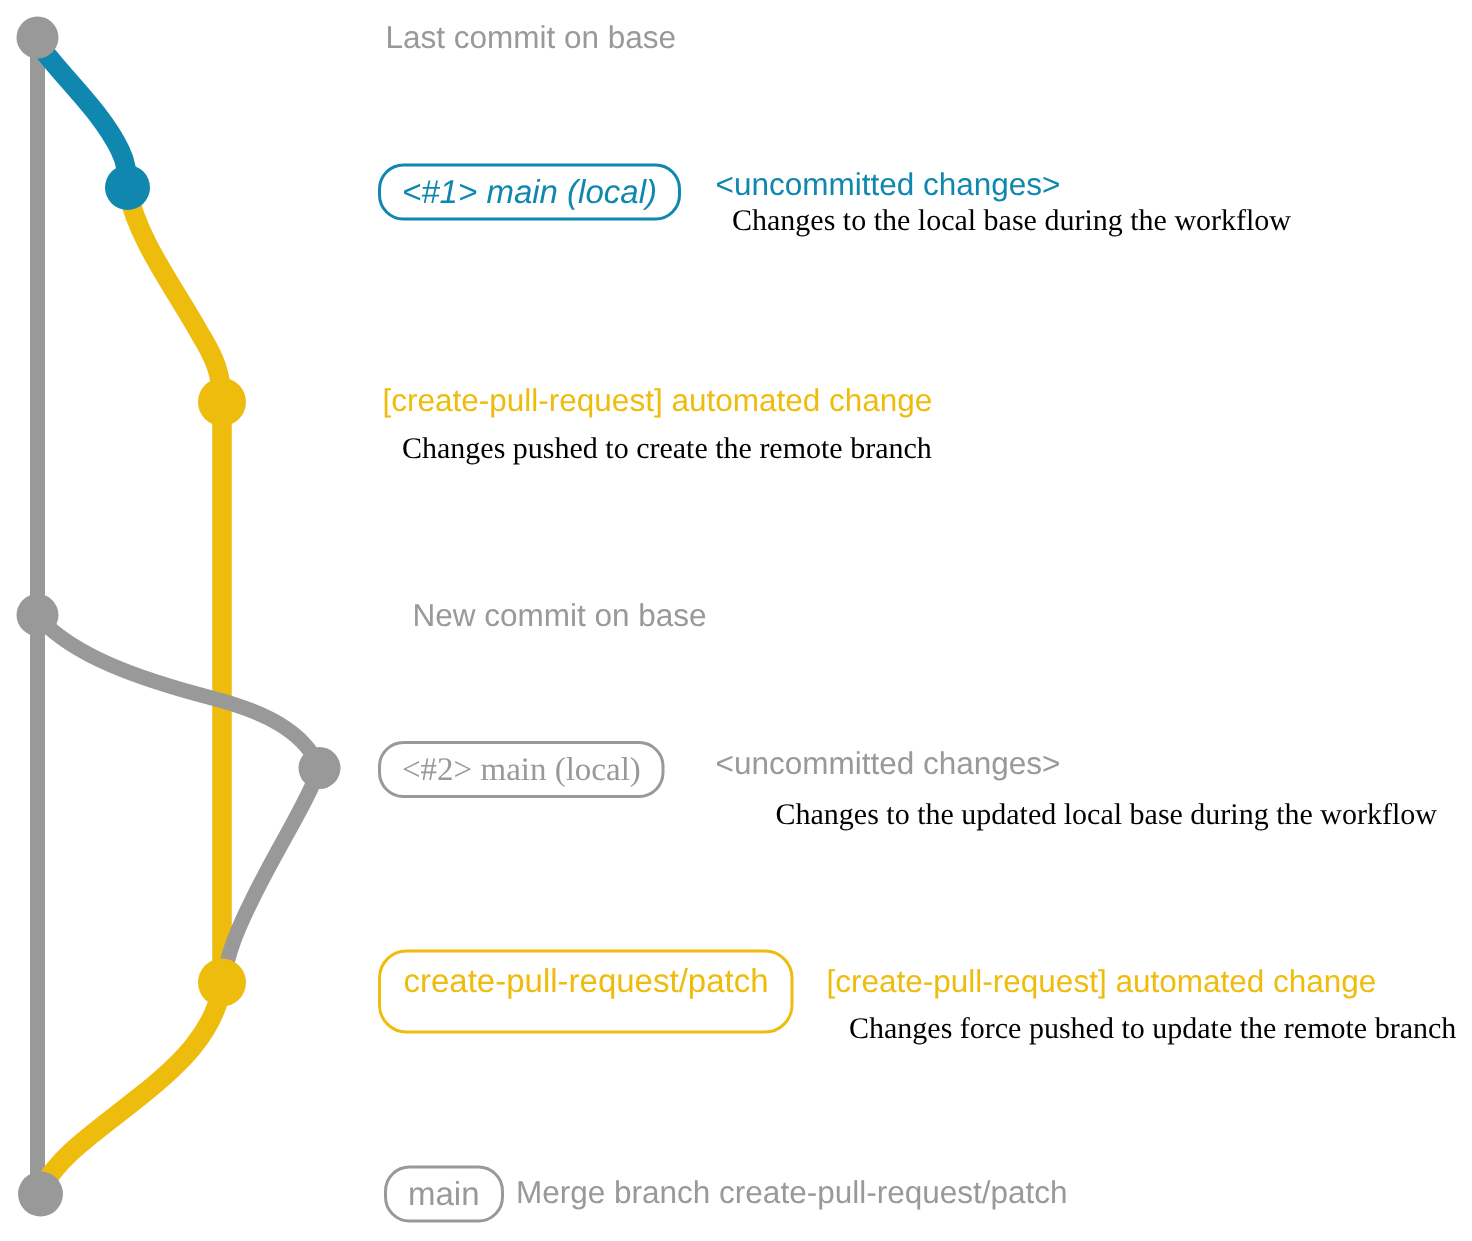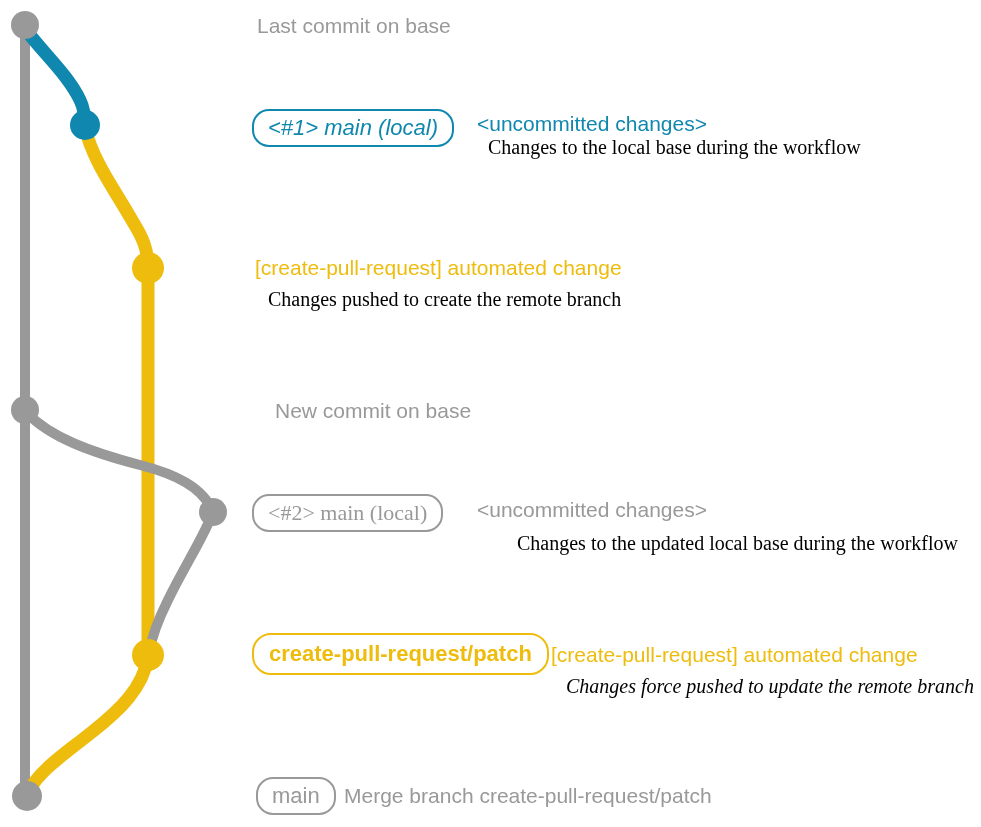--- a/index.html
+++ b/index.html
@@ -50,21 +50,21 @@
     display: inline-block;
     font-size: 22px;
     line-height: 1.15;
     padding: 4px 14px 5px 14px;
     border: 2px solid;
     border-radius: 17px;
   }
   .badge.b-blue   { color: var(--c-blue);   border-color: var(--c-blue); font-style: italic; }
   .badge.b-gray   { color: var(--c-gray);   border-color: var(--c-gray); }
   .badge.b-yellow { color: var(--c-yellow); border-color: var(--c-yellow); }
-  .badge.badge-lg { padding: 6px 15px 7px 15px; border-radius: 19px; font-weight: bold; }
+  .badge.badge-lg { padding: 6px 15px 21px 15px; border-radius: 19px; }
 </style>
 </head>
 <body>
 
 <div class="stage">
 
   <svg class="graph-svg" width="981" height="827" viewBox="0 0 981 827">
 
     <path d="M 25 25 L 25 796" class="stroke-gray" stroke-width="10"></path>
 
@@ -96,18 +96,18 @@
   <div class="serif" style="left:268px; top:288px;">Changes pushed to create the remote branch</div>
 
   <div class="txt c-gray" style="left:275px; top:399px;">New commit on base</div>
 
   <div class="badge b-gray" style="left:252px; top:494px;font-family:Liberation Serif, serif;">&lt;#2&gt; main (local)</div>
   <div class="txt c-gray" style="left:477px; top:498px;">&lt;uncommitted changes&gt;</div>
   <div class="serif" style="left:488px; top:532px;margin-left:29px;">Changes to the updated local base during the workflow</div>
 
   <div class="badge b-yellow badge-lg" style="left:252px; top:633px;">create-pull-request/patch</div>
   <div class="txt c-yellow" style="left:551px; top:643px;">[create-pull-request] automated change</div>
-  <div class="serif" style="left:566px; top:675px;font-style:italic;">Changes force pushed to update the remote branch</div>
+  <div class="serif" style="left:566px; top:675px;">Changes force pushed to update the remote branch</div>
 
   <div class="badge b-gray" style="left:256px; top:777px;">main</div>
   <div class="txt c-gray" style="left:344px; top:784px;">Merge branch create-pull-request/patch</div>
 
 </div>
 
 </body></html>

